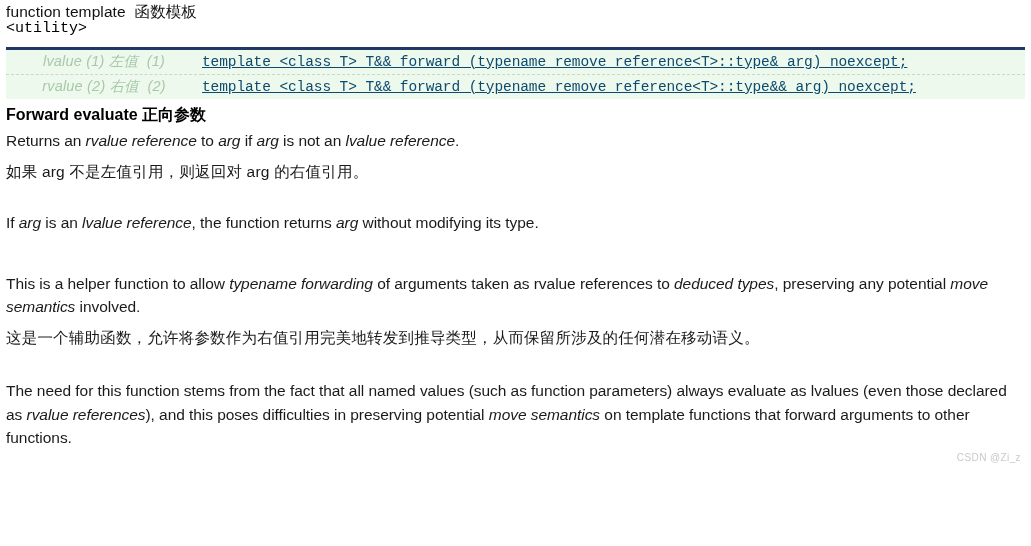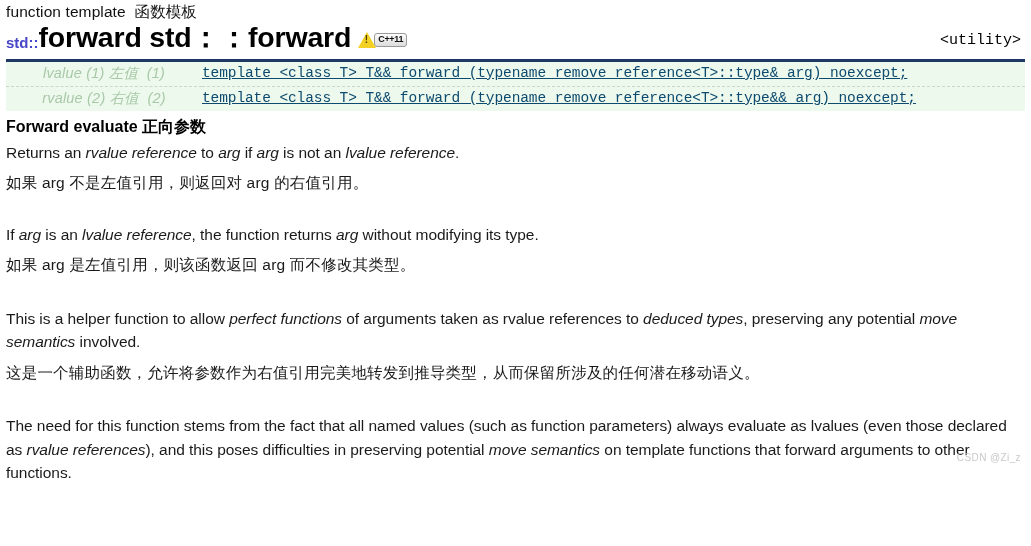--- a/index.html
+++ b/index.html
@@ -183,28 +183,20 @@
   }
 </style>
 </head>
 <body>
 
 <div class="page">
 
   <div class="kicker">function template  函数模板</div>
 
   <div class="title-row">
-    <div class="title-left">
-      <span class="std-prefix">std::</span>
-      <span class="title-main">forward std：：forward</span>
-      <span class="badges">
-        <span class="warn-tri"></span>
-        <span class="cpp-badge">C++11</span>
-      </span>
-    </div>
     <div class="header-include">&lt;utility&gt;</div>
   </div>
 
   <div class="hrule"></div>
 
   <table class="sig-table">
     <tbody>
       <tr>
         <td class="sig-label">lvalue (1) 左值  (1)</td>
         <td class="sig-code">template &lt;class T&gt; T&amp;&amp; forward (typename remove_reference&lt;T&gt;::type&amp; arg) noexcept;</td>
@@ -220,25 +212,24 @@
     <div class="sec-head">Forward evaluate 正向参数</div>
 
     <p class="para en"><span>Returns an </span><em>rvalue reference</em><span> to </span><em>arg</em><span> if </span><em>arg</em><span> is not an </span><em>lvalue reference</em><span>.</span></p>
     <div class="gap-sm"></div>
     <p class="para zh"><span>如果 arg 不是左值引用，则返回对 arg 的右值引用。</span></p>
 
     <div class="gap-md"></div>
 
     <p class="para en"><span>If </span><em>arg</em><span> is an </span><em>lvalue reference</em><span>, the function returns </span><em>arg</em><span> without modifying its type.</span></p>
     <div class="gap-sm"></div>
-    <p class="para zh"><span>如果 arg 是左值引用，则该函数返回 arg 而不修改其类型。</span></p>
 
     <div class="gap-lg"></div>
 
-    <p class="para en"><span>This is a helper function to allow </span><em>perfect functions</em><span> of arguments taken as rvalue references to </span><em>deduced types</em><span>, preserving any potential </span><em>move semantics</em><span> involved.</span></p>
+    <p class="para en"><span>This is a helper function to allow </span><em>typename forwarding</em><span> of arguments taken as rvalue references to </span><em>deduced types</em><span>, preserving any potential </span><em>move semantics</em><span> involved.</span></p>
     <div class="gap-sm"></div>
     <p class="para zh"><span>这是一个辅助函数，允许将参数作为右值引用完美地转发到推导类型，从而保留所涉及的任何潜在移动语义。</span></p>
 
     <div class="gap-lg"></div>
 
     <p class="para en"><span>The need for this function stems from the fact that all named values (such as function parameters) always evaluate as lvalues (even those declared as </span><em>rvalue references</em><span>), and this poses difficulties in preserving potential </span><em>move semantics</em><span> on template functions that forward arguments to other functions.</span></p>
     <div class="gap-sm"></div>
   </div>
 
   <div class="watermark">CSDN @Zi_z</div>

